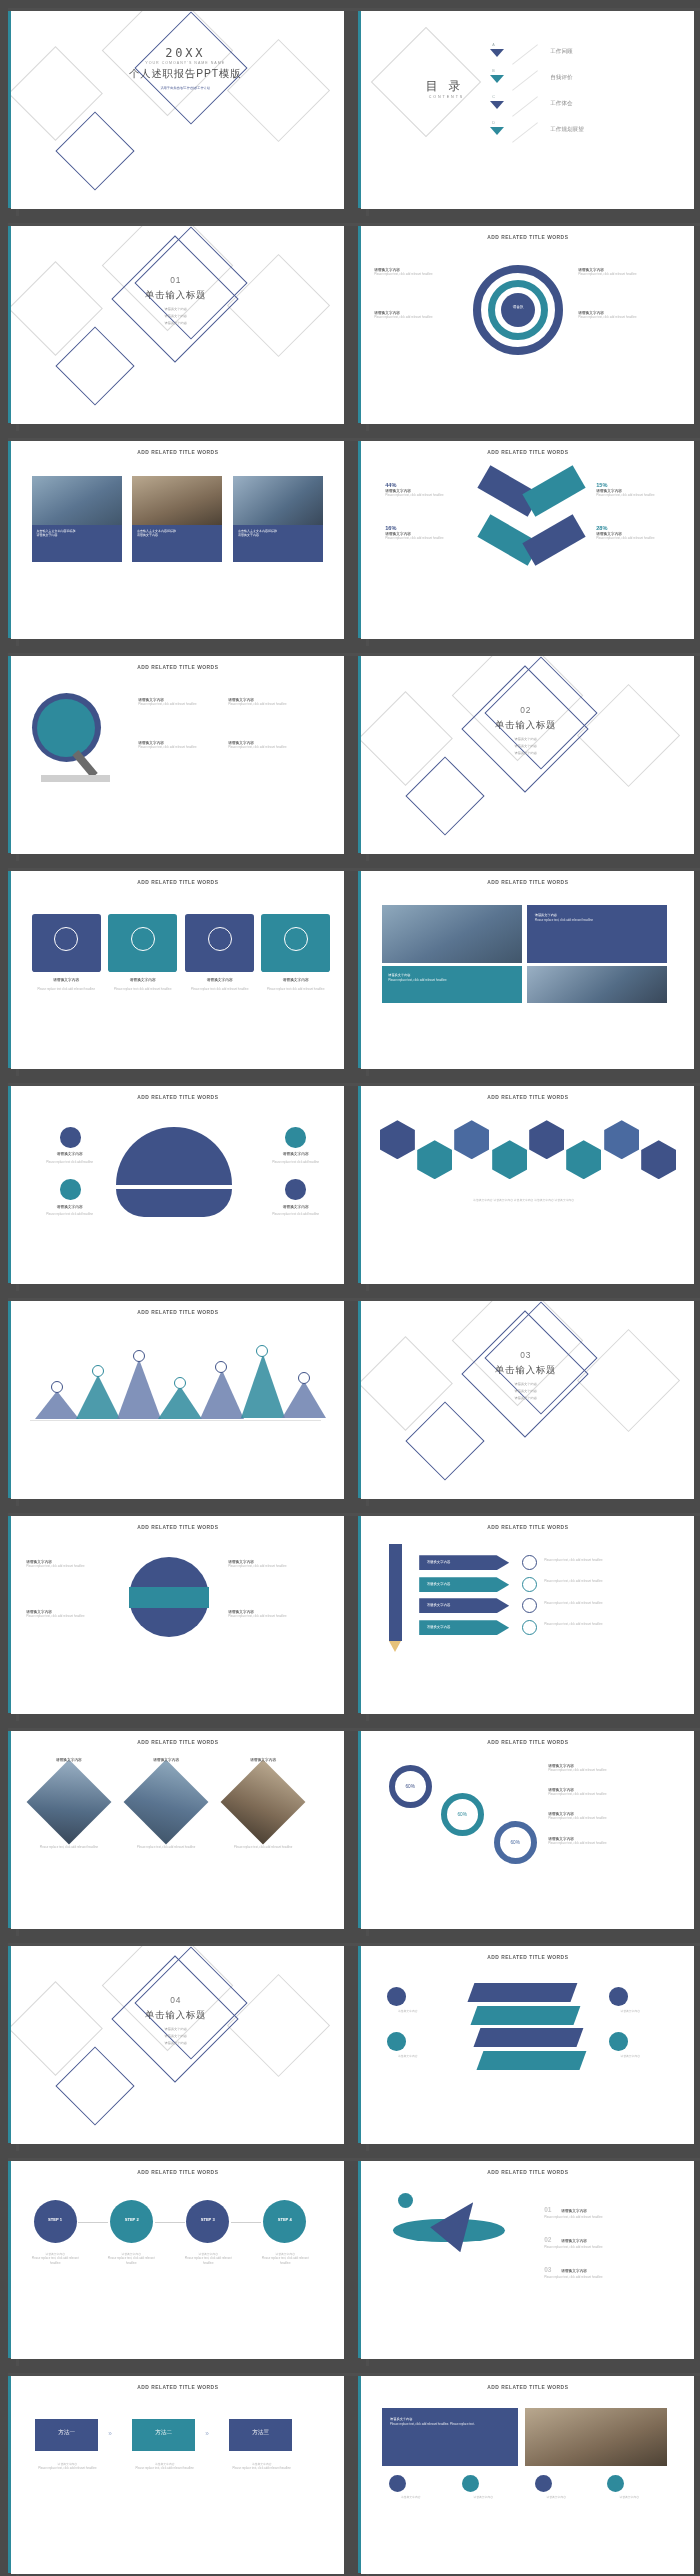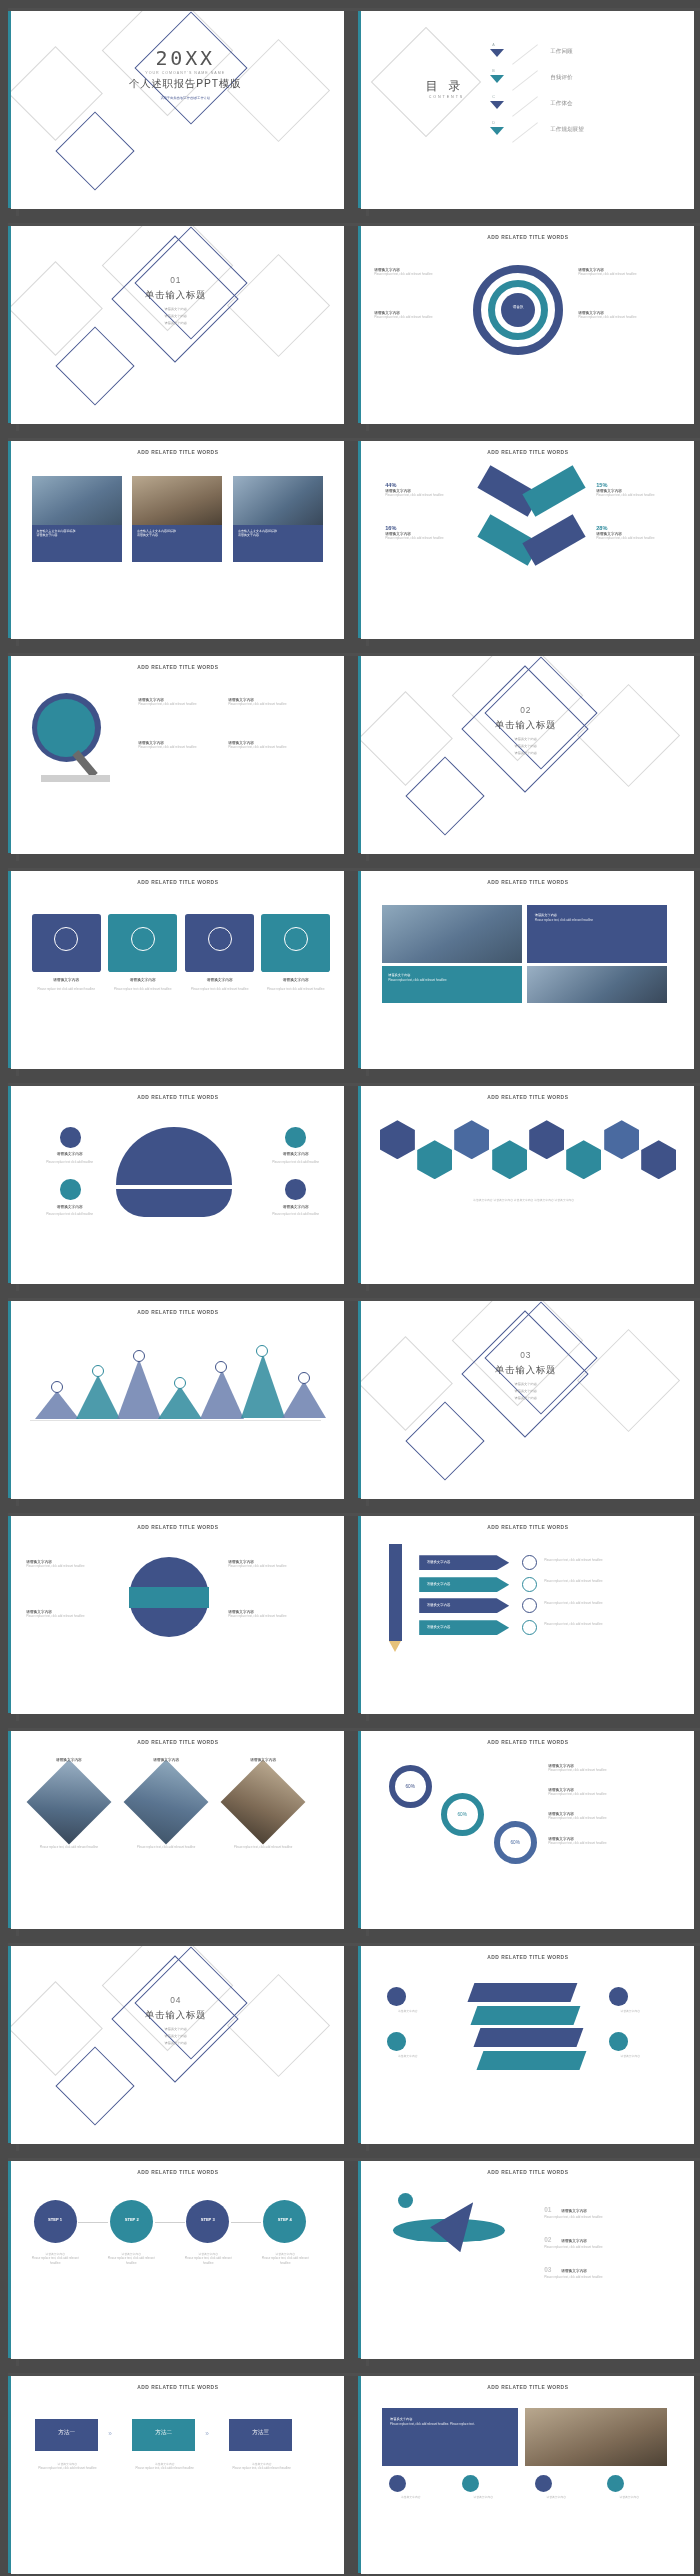--- a/index.html
+++ b/index.html
@@ -71,21 +71,21 @@
     <div class="slidewrap">
       <div class="frame"></div>
       <div class="seamh"></div>
       <div class="slide">
   <div class="diamond" style="left:11.2px;top:49px;width:67px;height:67px;"></div>
   <div class="diamond" style="left:110px;top:-7.5px;width:93px;height:93px;"></div>
   <div class="diamond blue" style="left:140px;top:17px;width:80px;height:80px;"></div>
   <div class="diamond" style="left:231px;top:43px;width:73px;height:73px;"></div>
   <div class="diamond blue" style="left:56px;top:112px;width:56px;height:56px;"></div>
       <div style="position:absolute;left:90px;top:35px;width:168px;text-align:center;">
-        <div style="font-size:20px;color:#555;letter-spacing:2.8px;font-family:'DejaVu Sans Mono',monospace;">20XX</div>
+        <div style="font-size:12px;color:#555;letter-spacing:2.8px;font-family:'DejaVu Sans Mono',monospace;">20XX</div>
         <div style="font-size:3.6px;color:#999;letter-spacing:1px;margin-top:0.9px;">YOUR COMOANY'S NAME NAME</div>
         <div class="cn-big" style="margin-top:1.9px;">个人述职报告PPT模版</div>
         <div class="tiny" style="margin-top:4.7px;color:#4a5a93;">适用于商务总结/工作总结/工作计划</div>
 
       </div>
       </div>
     </div>
     <div class="slidewrap">
       <div class="frame"></div>
       <div class="seamh"></div>

